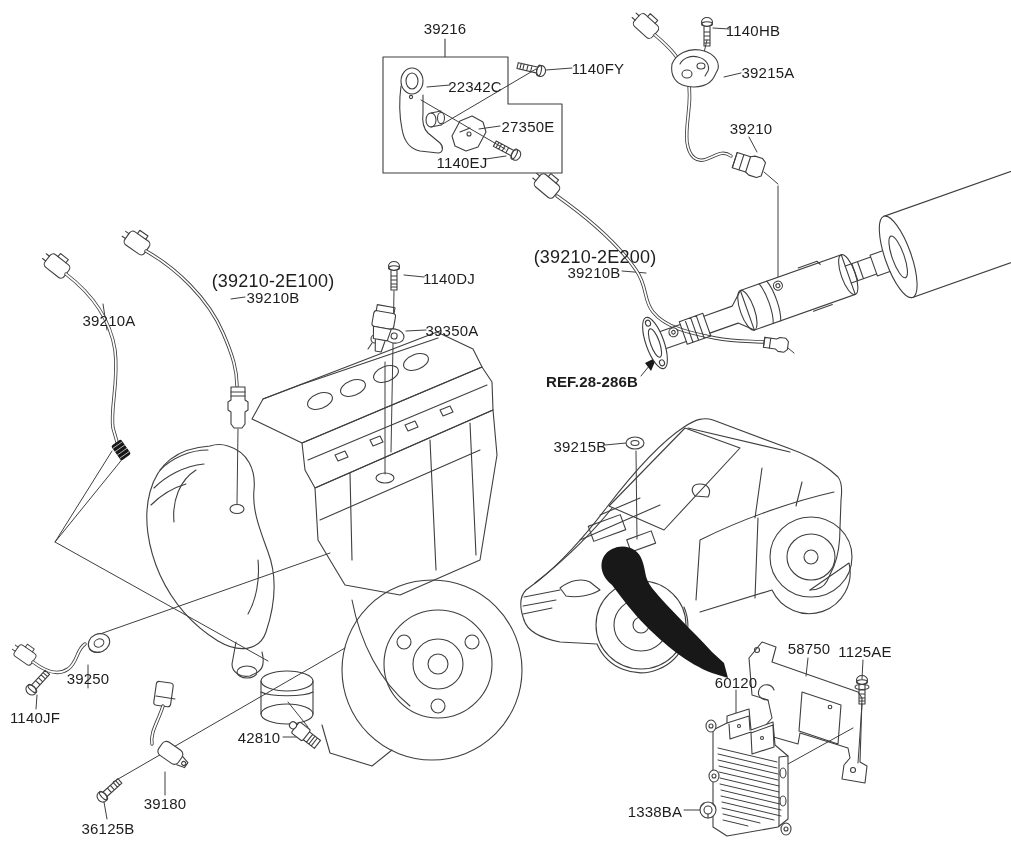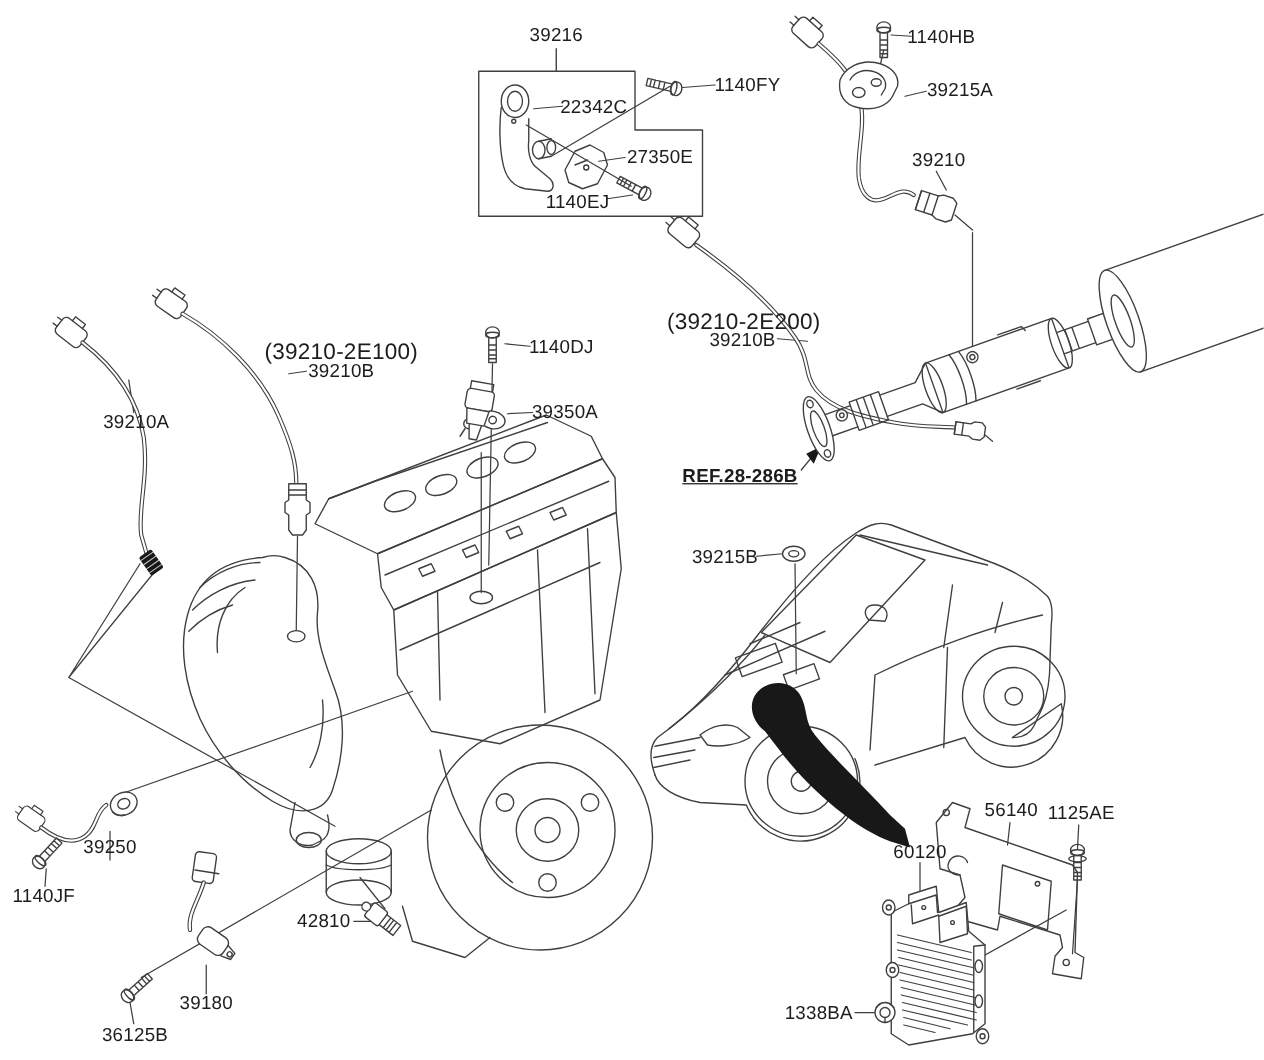--- a/index.html
+++ b/index.html
@@ -2,21 +2,21 @@
 <html><head>
 <meta charset="utf-8">
 <style>
   html,body{margin:0;padding:0;background:#ffffff;}
   .stage{position:relative;width:1011px;height:848px;background:#ffffff;overflow:hidden;
          font-family:"Liberation Sans","DejaVu Sans",sans-serif;}
   .stage svg{position:absolute;left:0;top:0;}
   .plbl{position:absolute;transform:translate(-50%,-50%);font-size:15px;color:#1d1d1d;
         white-space:nowrap;letter-spacing:.2px;line-height:1;}
   .plbl.small{font-size:18px;}
-  .plbl.ref{font-weight:bold;text-decoration:underline;}
+  .plbl.ref{font-weight:bold;}
   .ln{fill:none;stroke:#3f3f3f;stroke-width:1.1;stroke-linejoin:round;stroke-linecap:round;}
   .thin{fill:none;stroke:#3f3f3f;stroke-width:1;stroke-linejoin:round;stroke-linecap:round;}
   .w-o{fill:none;stroke:#3f3f3f;stroke-width:3.4;stroke-linecap:round;}
   .w-i{fill:none;stroke:#ffffff;stroke-width:1.7;stroke-linecap:round;}
   .blk{fill:#181818;stroke:none;}
   .wfill{fill:#ffffff;stroke:#3f3f3f;stroke-width:1.1;stroke-linejoin:round;}
 </style>
 </head>
 <body>
 
@@ -308,25 +308,25 @@
   <div class="plbl" style="left:528px;top:126px">27350E</div>
   <div class="plbl" style="left:462px;top:162px">1140EJ</div>
   <div class="plbl" style="left:753px;top:30px">1140HB</div>
   <div class="plbl" style="left:768px;top:72px">39215A</div>
   <div class="plbl" style="left:751px;top:128px">39210</div>
   <div class="plbl small" style="left:595px;top:257px">(39210-2E200)</div>
   <div class="plbl" style="left:594px;top:272px">39210B</div>
   <div class="plbl ref" style="left:592px;top:381px">REF.28-286B</div>
   <div class="plbl small" style="left:273px;top:281px">(39210-2E100)</div>
   <div class="plbl" style="left:273px;top:297px">39210B</div>
-  <div class="plbl" style="left:109px;top:338px">39210A</div>
+  <div class="plbl" style="left:109px;top:320px">39210A</div>
   <div class="plbl" style="left:449px;top:278px">1140DJ</div>
   <div class="plbl" style="left:452px;top:330px">39350A</div>
   <div class="plbl" style="left:580px;top:446px">39215B</div>
-  <div class="plbl" style="left:809px;top:648px">56140</div>
+  <div class="plbl" style="left:809px;top:648px">58750</div>
   <div class="plbl" style="left:865px;top:651px">1125AE</div>
   <div class="plbl" style="left:736px;top:682px">60120</div>
   <div class="plbl" style="left:655px;top:811px">1338BA</div>
   <div class="plbl" style="left:88px;top:678px">39250</div>
   <div class="plbl" style="left:35px;top:717px">1140JF</div>
   <div class="plbl" style="left:259px;top:737px">42810</div>
   <div class="plbl" style="left:165px;top:803px">39180</div>
   <div class="plbl" style="left:108px;top:828px">36125B</div>
 </div>
 

